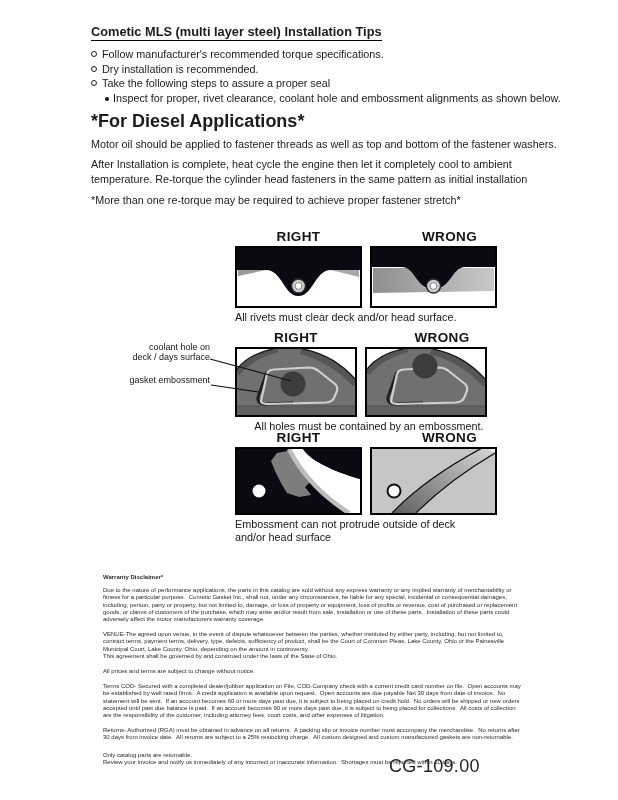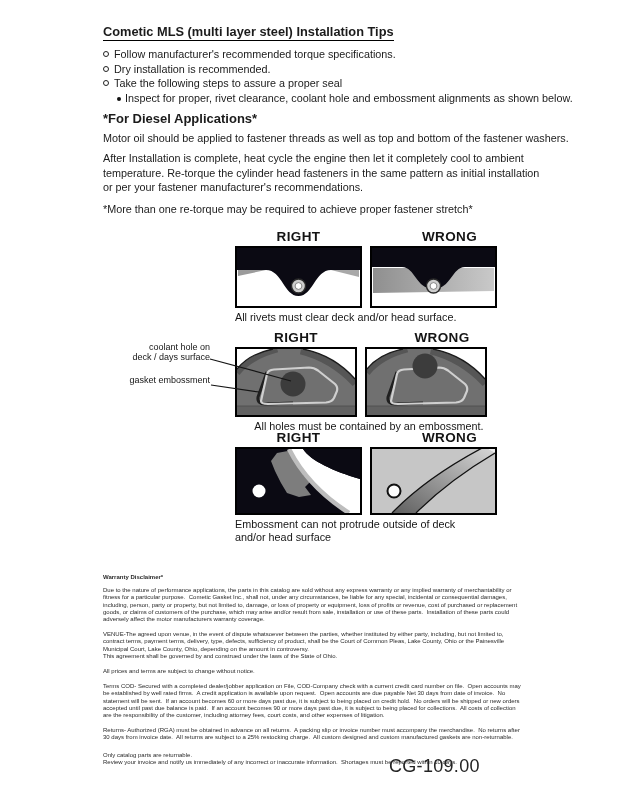--- a/index.html
+++ b/index.html
@@ -1,37 +1,37 @@
 <!DOCTYPE html>
 <html><head>
 <meta charset="utf-8">
 <style>
   html,body{margin:0;padding:0;background:#e8e8e8;}
   .page{
     position:relative; width:618px; height:800px; background:#ffffff;
     font-family:"Liberation Sans", sans-serif; color:#1b1b1b; overflow:hidden;
   }
   
-  .content{position:absolute; left:103px; top:22px; width:470px;}
+  .content{position:absolute; left:91px; top:22px; width:470px;}
   .doc-title{
     display:inline-block; font-size:12.8px; font-weight:bold;
     border-bottom:1.6px solid #000; padding-bottom:1px; white-space:pre;
   }
   .bullets{margin-top:6px;}
   .b-row{display:flex; align-items:baseline; font-size:10.8px; line-height:14.6px; white-space:pre;}
   .b-marker{
     width:4px; height:4px; border:1px solid #222; border-radius:50%;
     margin-right:5px; flex:0 0 auto; position:relative; top:-1px;
   }
   .sub{padding-left:14px;}
   .s-marker{
     width:4px; height:4px; background:#111; border-radius:50%;
     margin-right:4px; flex:0 0 auto; position:relative; top:-1px;
   }
-  .diesel-head{font-size:13px; font-weight:bold; margin-top:6px; white-space:pre;}
+  .diesel-head{font-size:18px; font-weight:bold; margin-top:6px; white-space:pre;}
   .para{margin-top:5px; font-size:10.8px; line-height:14.6px;}
   .para > div{white-space:pre;}
   .note{margin-top:7px;}
   
   .diagram{position:absolute; left:235px;}
   .d1{top:229px;} .d2{top:330px;} .d3{top:430px;}
   .dlabels{display:flex; gap:24px; margin-bottom:2px;}
   .dlabels span{
     display:inline-block; text-align:center; font-size:13.5px; font-weight:bold;
     letter-spacing:.4px; color:#141414;
@@ -85,21 +85,20 @@
       </div>
     </div>
 
     <div class="diesel-head">*For Diesel Applications*</div>
     <div class="para">
         <div>Motor oil should be applied to fastener threads as well as top and bottom of the fastener washers.</div>
       </div>
     <div class="para">
         <div>After Installation is complete, heat cycle the engine then let it completely cool to ambient</div>
         <div>temperature. Re-torque the cylinder head fasteners in the same pattern as initial installation</div>
-        <div>or per your fastener manufacturer's recommendations.</div>
       </div>
     <div class="para note">
       <div>*More than one re-torque may be required to achieve proper fastener stretch*</div>
     </div>
   </div>
 
   <div class="diagram d1">
     <div class="dlabels">
       <span class="lw127">RIGHT</span>
       <span class="lw127">WRONG</span>

